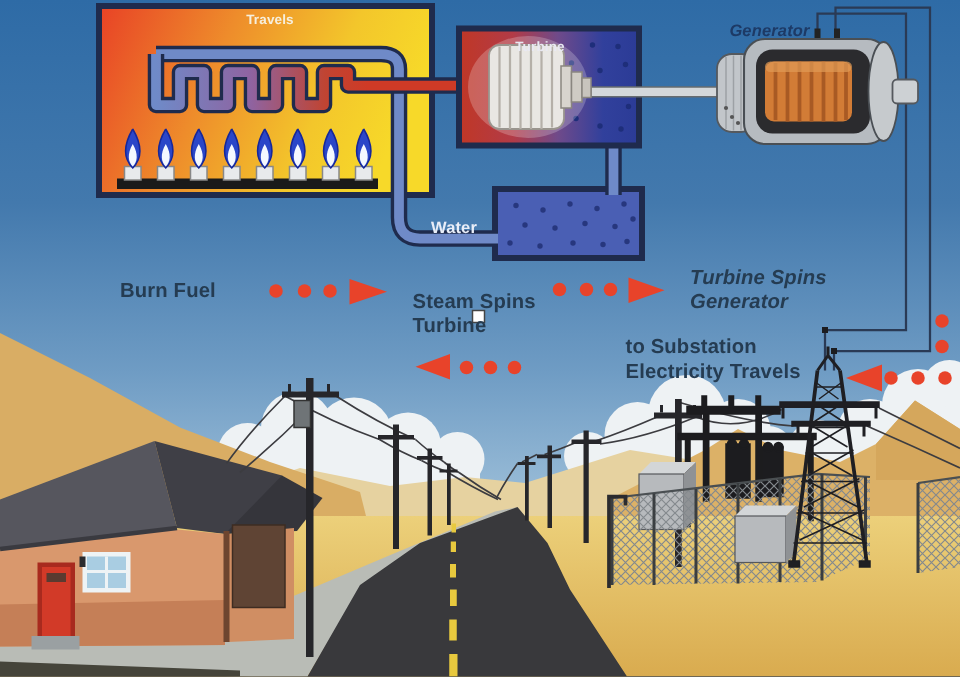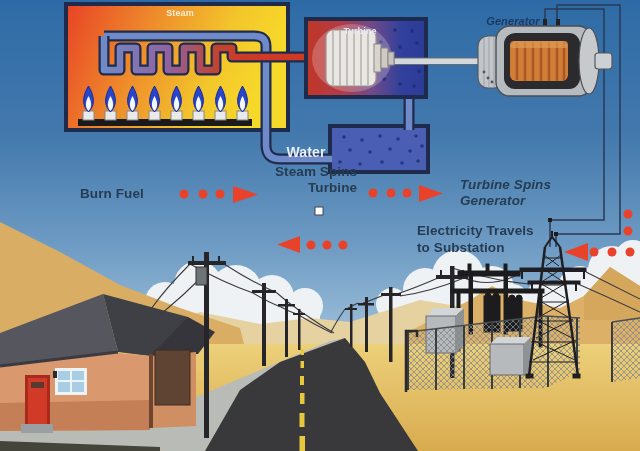--- a/index.html
+++ b/index.html
@@ -3,24 +3,24 @@
 <meta charset="utf-8">
 <style>
   html,body{margin:0;padding:0;background:#222;}
   .stage{position:relative;width:640px;height:451px;overflow:hidden;font-family:"Liberation Sans",sans-serif;}
   .stage svg{position:absolute;left:0;top:0;}
   .lbl{position:absolute;font-weight:bold;color:#253c52;line-height:16px;letter-spacing:.1px;}
   .step{font-size:13.5px;}
   .diag{font-weight:600;}
   .boiler-lbl{left:150px;top:5px;width:60px;text-align:center;font-size:9px;color:#f6efdd;}
   .turbine-lbl{left:330px;top:23px;width:60px;text-align:center;font-size:9px;color:#e9e9f2;}
-  .water-lbl{left:284px;top:144px;width:44px;text-align:center;font-size:14px;color:#e9eef8;}
+  .water-lbl{left:274px;top:144px;width:44px;text-align:right;font-size:11px;color:#e9eef8;}
   .generator-lbl{left:468px;top:13px;width:90px;text-align:center;font-size:11px;font-style:italic;font-weight:bold;color:#1d3a66;}
   .burn{left:80px;top:186px;width:96px;text-align:left;}
-  .steam{left:275px;top:164px;text-align:right;}
+  .steam{left:275px;top:193px;}
   .tspin{left:460px;top:177px;font-style:italic;}
   .esent{left:53px;top:224px;line-height:16.5px;}
   .etrav{left:417px;top:223px;line-height:16.5px;}
 </style>
 </head>
 <body>
 
 <div class="stage">
 <svg width="640" height="451" viewBox="0 0 640 451">
   <defs>
@@ -429,33 +429,33 @@
           <line x1="564" y1="42" x2="564" y2="80"></line>
     </g>
     <rect x="510" y="41" width="58" height="7" rx="3.5" fill="#e09a55" opacity="0.7"></rect>
     <ellipse cx="589" cy="61" rx="10" ry="33" fill="#c6cacd" stroke="#4a4f54" stroke-width="1.2"></ellipse>
     <rect x="595" y="53" width="17" height="16" rx="3" fill="#cdd1d4" stroke="#55595e" stroke-width="1.2"></rect>
   </g>
 
   <rect x="315" y="207" width="8" height="8" fill="#ffffff" stroke="#444" stroke-width="1"></rect>
 </svg>
 
-<div class="lbl diag boiler-lbl">Steam</div>
+<div class="lbl diag boiler-lbl">Travels</div>
 <div class="lbl diag turbine-lbl">Turbine</div>
 <div class="lbl diag water-lbl">Water</div>
 <div class="lbl generator-lbl">Generator</div>
 
 <div class="lbl step burn">
   <span>Burn Fuel</span>
 </div>
 <div class="lbl step steam">
   <div>Steam Spins</div>
   <div>Turbine</div>
 </div>
 <div class="lbl step tspin">
   <div>Turbine Spins</div>
   <div>Generator</div>
 </div>
 <div class="lbl step etrav">
+  <div>to Substation</div>
   <div>Electricity Travels</div>
-  <div>to Substation</div>
 </div>
 </div>
 
 </body></html>

